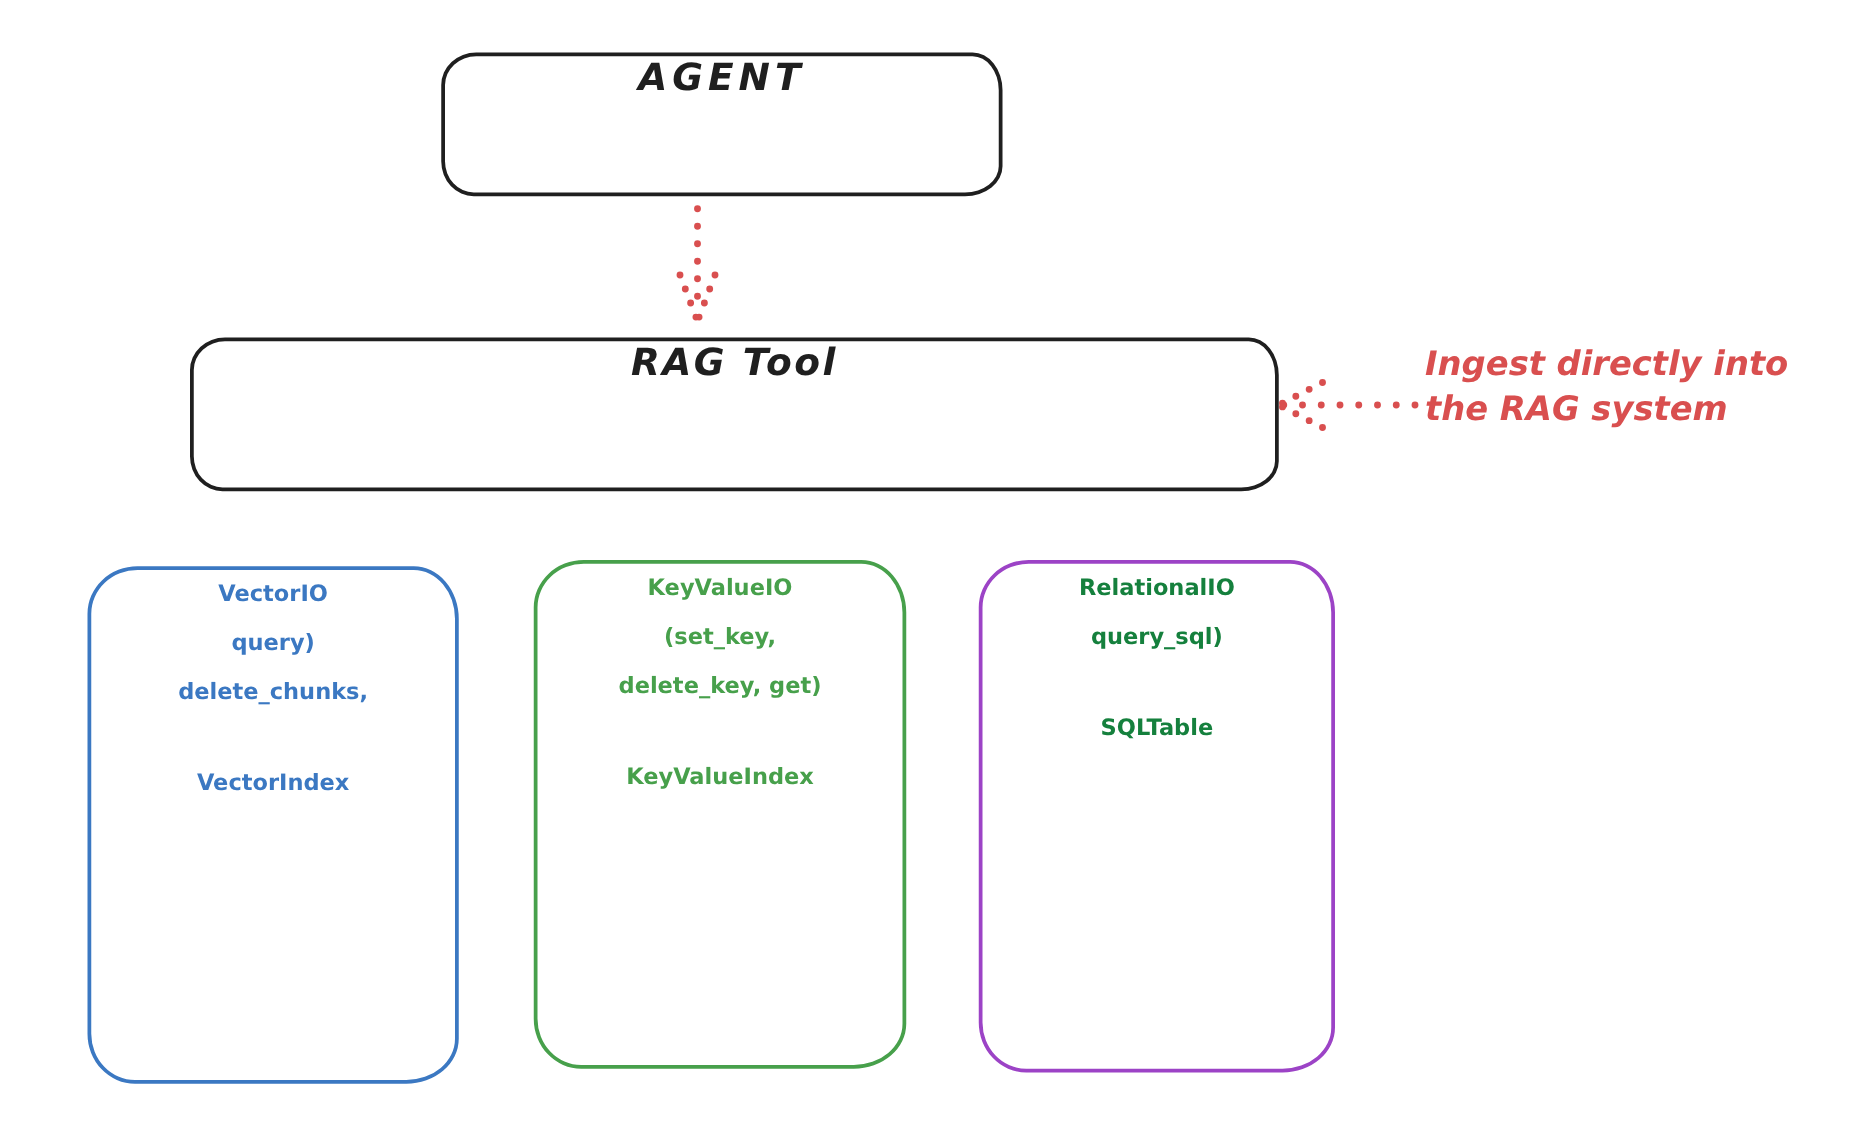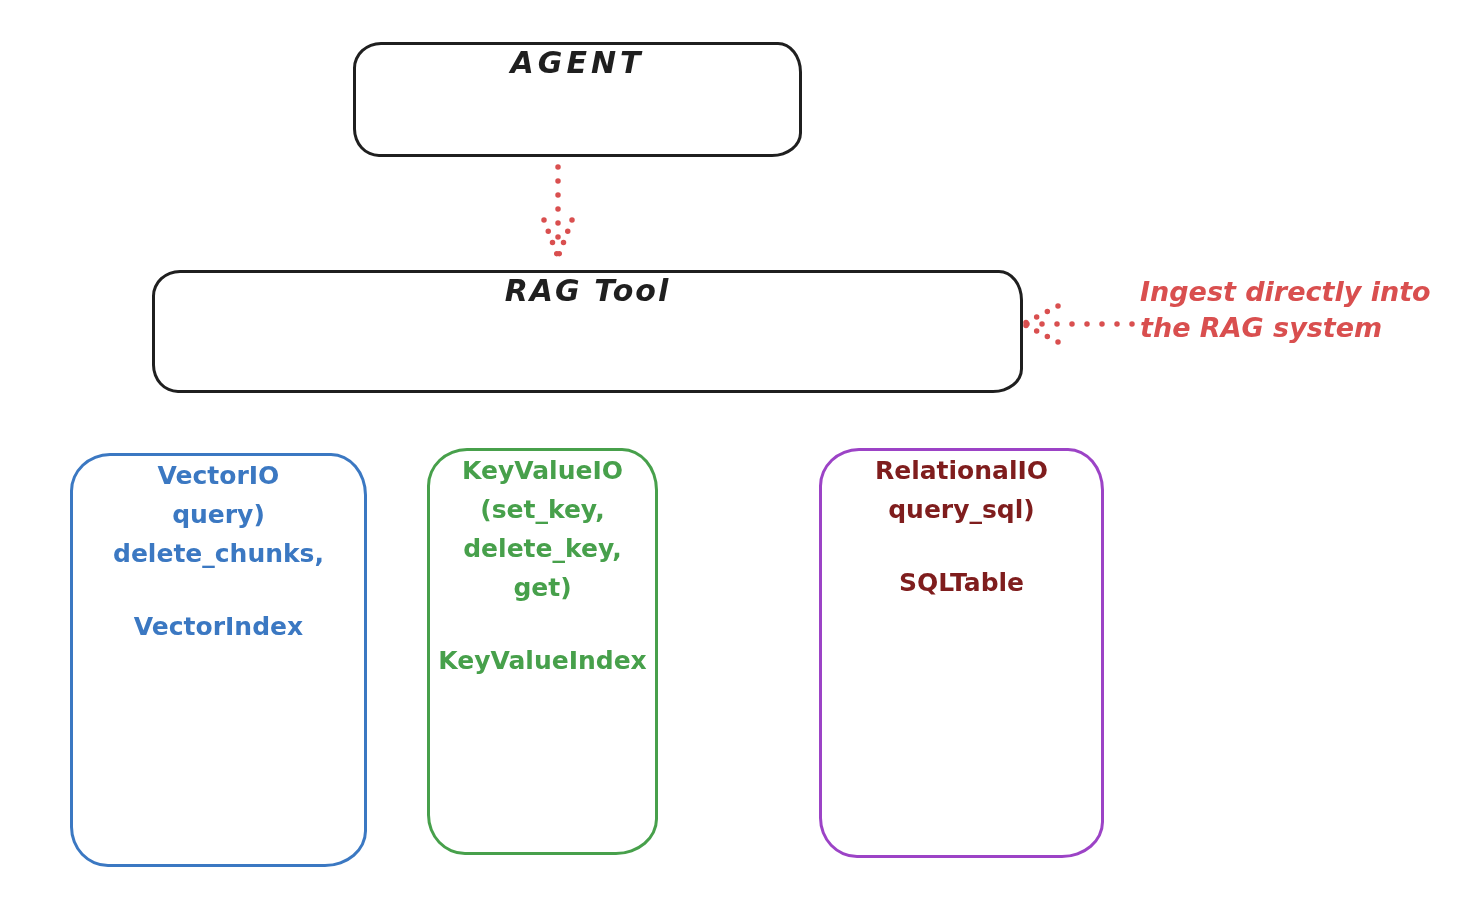--- a/index.html
+++ b/index.html
@@ -37,27 +37,27 @@
   #agent-box   { left: 353px; top: 42px;  width: 449px; height: 115px; }
   #rag-box     { left: 152px; top: 270px; width: 871px; height: 123px; }
   #rag-box .box-label { letter-spacing: 2px; }
 
   .io-box {
     border-width: 3.8px;
     border-style: solid;
     border-radius: 40px 36px 42px 38px / 38px 42px 36px 40px;
   }
   #vector-box     { left: 70px;  top: 453px; width: 297px; height: 414px; border-color:#3b78c2; color:#3b78c2; }
-  #keyvalue-box   { left: 427px; top: 448px; width: 231px; height: 407px; border-color:#47a04b; color:#47a04b; }
-  #relational-box { left: 783px; top: 448px; width: 285px; height: 410px; border-color:#9c43c6; color:#7f1d1d;margin-left:36px; }
+  #keyvalue-box   { left: 427px; top: 448px; width: 298px; height: 407px; border-color:#47a04b; color:#47a04b; }
+  #relational-box { left: 783px; top: 448px; width: 285px; height: 410px; border-color:#9c43c6; color:#15803d; }
 
   .io-text {
     width: 100%;
     text-align: center;
-    font-size: 25px;
+    font-size: 18px;
     font-weight: bold;
     line-height: 39px;
   }
   .line-gap { height: 34px; }
 
   
   #ingest-note {
     position: absolute;
     left: 1140px;
     top: 274px;

